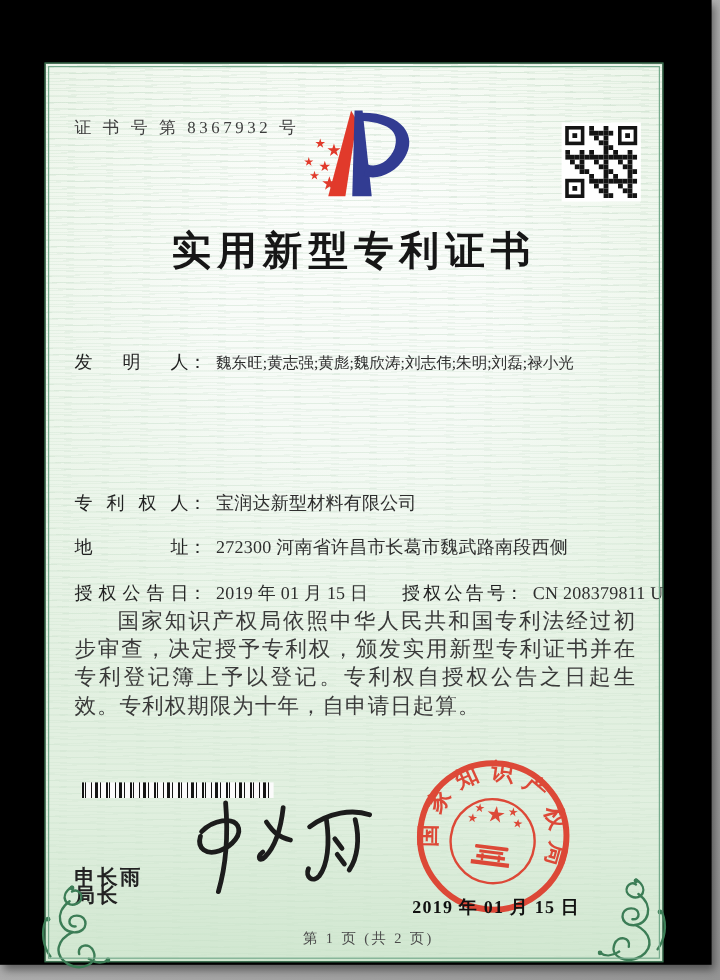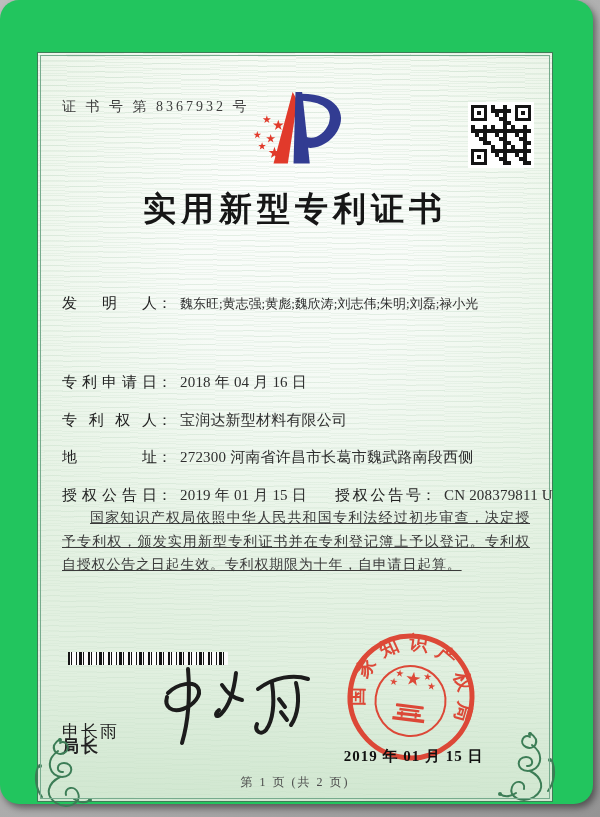--- a/index.html
+++ b/index.html
@@ -3,23 +3,22 @@
 <meta charset="utf-8">
 <style>
   html,body{margin:0;padding:0;}
   body{
     width:600px;height:817px;overflow:hidden;position:relative;
     background:linear-gradient(135deg,#bdbdbd 0%,#ababab 60%,#949494 100%);
     font-family:"Liberation Serif","DejaVu Serif",serif;
   }
   .paper{
     position:absolute;left:0;top:0;right:7px;bottom:13px;
-    background:#22c55e;
+    background:#000000;
     box-shadow:3px 4px 7px rgba(0,0,0,.45);
-    border-radius:19px;
   }
   .frame{
     position:absolute;left:37px;top:52px;width:514px;height:748px;
     border:1px solid #3f7c57;
     background:
       linear-gradient(180deg, rgba(240,248,240,0) 0%, rgba(219,237,219,.55) 82%, rgba(203,228,203,.8) 100%),
       repeating-linear-gradient(1.5deg, rgba(125,175,135,.13) 0 1px, rgba(0,0,0,0) 1px 5px),
       repeating-linear-gradient(-2deg, rgba(125,175,135,.10) 0 1px, rgba(0,0,0,0) 1px 6px),
       radial-gradient(ellipse 75% 50% at 50% 30%, #ffffff 28%, #f3f9f1 68%, #e9f3e6 100%);
   }
@@ -32,33 +31,33 @@
   .title{position:absolute;left:0;top:134px;width:100%;text-align:center;
          font-size:33px;font-weight:700;letter-spacing:5px;color:#161616;white-space:nowrap;}
   .row{position:absolute;left:24px;font-size:15px;color:#262626;white-space:nowrap;line-height:20px;}
   .flabel{display:inline-block;width:95px;text-align:justify;text-align-last:justify;color:#222;}
   .flabel2{display:inline-block;width:86px;text-align:justify;text-align-last:justify;color:#222;}
   .colon{margin-right:8px;}
   .fval{letter-spacing:.2px;color:#2e2e2e;}
   .fval.small{font-size:13px;letter-spacing:0;}
   .pair2{margin-left:28px;}
   .paras{position:absolute;left:24px;top:453px;width:468px;color:#3a3a3a;}
-  .paras p{margin:0;font-size:14px;line-height:23.5px;text-indent:2em;text-align:justify;letter-spacing:.8px;text-decoration:underline;}
+  .paras p{margin:0;font-size:18px;line-height:23.5px;text-indent:2em;text-align:justify;letter-spacing:.8px;}
   .barcode{position:absolute;left:30px;top:599px;width:160px;height:13px;
     background:repeating-linear-gradient(90deg,#151515 0 2px,#fbfbfb 2px 3px,#151515 3px 4px,#fbfbfb 4px 8px,#151515 8px 9px,#fbfbfb 9px 11px,#151515 11px 14px,#fbfbfb 14px 15px,#151515 15px 16px,#fbfbfb 16px 20px);}
   .signer-title{position:absolute;left:24px;top:638px;font-family:"Liberation Sans","DejaVu Sans",sans-serif;
     font-size:17px;font-weight:600;letter-spacing:2px;color:#222;margin-top:44px;}
   .signer-name{position:absolute;left:24px;top:667px;font-family:"Liberation Sans","DejaVu Sans",sans-serif;
-    font-size:17px;font-weight:400;letter-spacing:2px;color:#222;}
+    font-size:17px;font-weight:700;letter-spacing:2px;color:#222;}
   .signature{position:absolute;left:100px;top:606px;width:180px;height:100px;}
   .seal{position:absolute;left:303px;top:574px;width:140px;height:140px;transform:rotate(7deg);opacity:.92;}
   .seal-date{position:absolute;left:293px;top:694px;width:165px;text-align:center;
     font-size:15px;font-weight:600;color:#111;letter-spacing:1px;white-space:nowrap;}
   .footer{position:absolute;left:0;top:721px;width:100%;text-align:center;
-    font-size:12px;letter-spacing:2px;color:#4a4a4a;}
+    font-size:12px;letter-spacing:2px;color:#4a4a4a;padding-left:12px;}
   .orn{position:absolute;width:62px;height:72px;}
   .orn.left{left:-8px;top:684px;}
   .orn.right{right:-8px;top:672px;transform:scaleX(-1);height:84px;}
   
   .qf{position:absolute;width:16px;height:16px;border:3px solid #141414;background:#fff;box-sizing:border-box;}
   .qf::after{content:"";position:absolute;left:3px;top:3px;width:4px;height:4px;background:#141414;}
   .qf.tl{left:3px;top:3px;} .qf.tr{right:3px;top:3px;} .qf.bl{left:3px;bottom:3px;}
   .qgrid{position:absolute;inset:3px;}
 </style>
 </head>
@@ -172,23 +171,20 @@
       <div class="qf tl"></div>
       <div class="qf tr"></div>
       <div class="qf bl"></div>
     </div>
 
     <div class="title">实用新型专利证书</div>
 
     <div class="row" style="top:240px">
       <span class="flabel">发明人</span><span class="colon">：</span><span class="fval small">魏东旺;黄志强;黄彪;魏欣涛;刘志伟;朱明;刘磊;禄小光</span>
     </div>
-    <div class="row" style="top:319px">
-      <span class="flabel">专利申请日</span><span class="colon">：</span><span class="fval">2018 年 04 月 16 日</span>
-    </div>
     <div class="row" style="top:357px">
       <span class="flabel">专利权人</span><span class="colon">：</span><span class="fval">宝润达新型材料有限公司</span>
     </div>
     <div class="row" style="top:394px">
       <span class="flabel">地址</span><span class="colon">：</span><span class="fval">272300 河南省许昌市长葛市魏武路南段西侧</span>
     </div>
     <div class="row" style="top:432px">
       <span class="flabel">授权公告日</span><span class="colon">：</span><span class="fval">2019 年 01 月 15 日</span><span class="pair2"></span><span class="flabel2">授权公告号</span><span class="colon">：</span><span class="fval">CN 208379811 U</span>
     </div>
 

